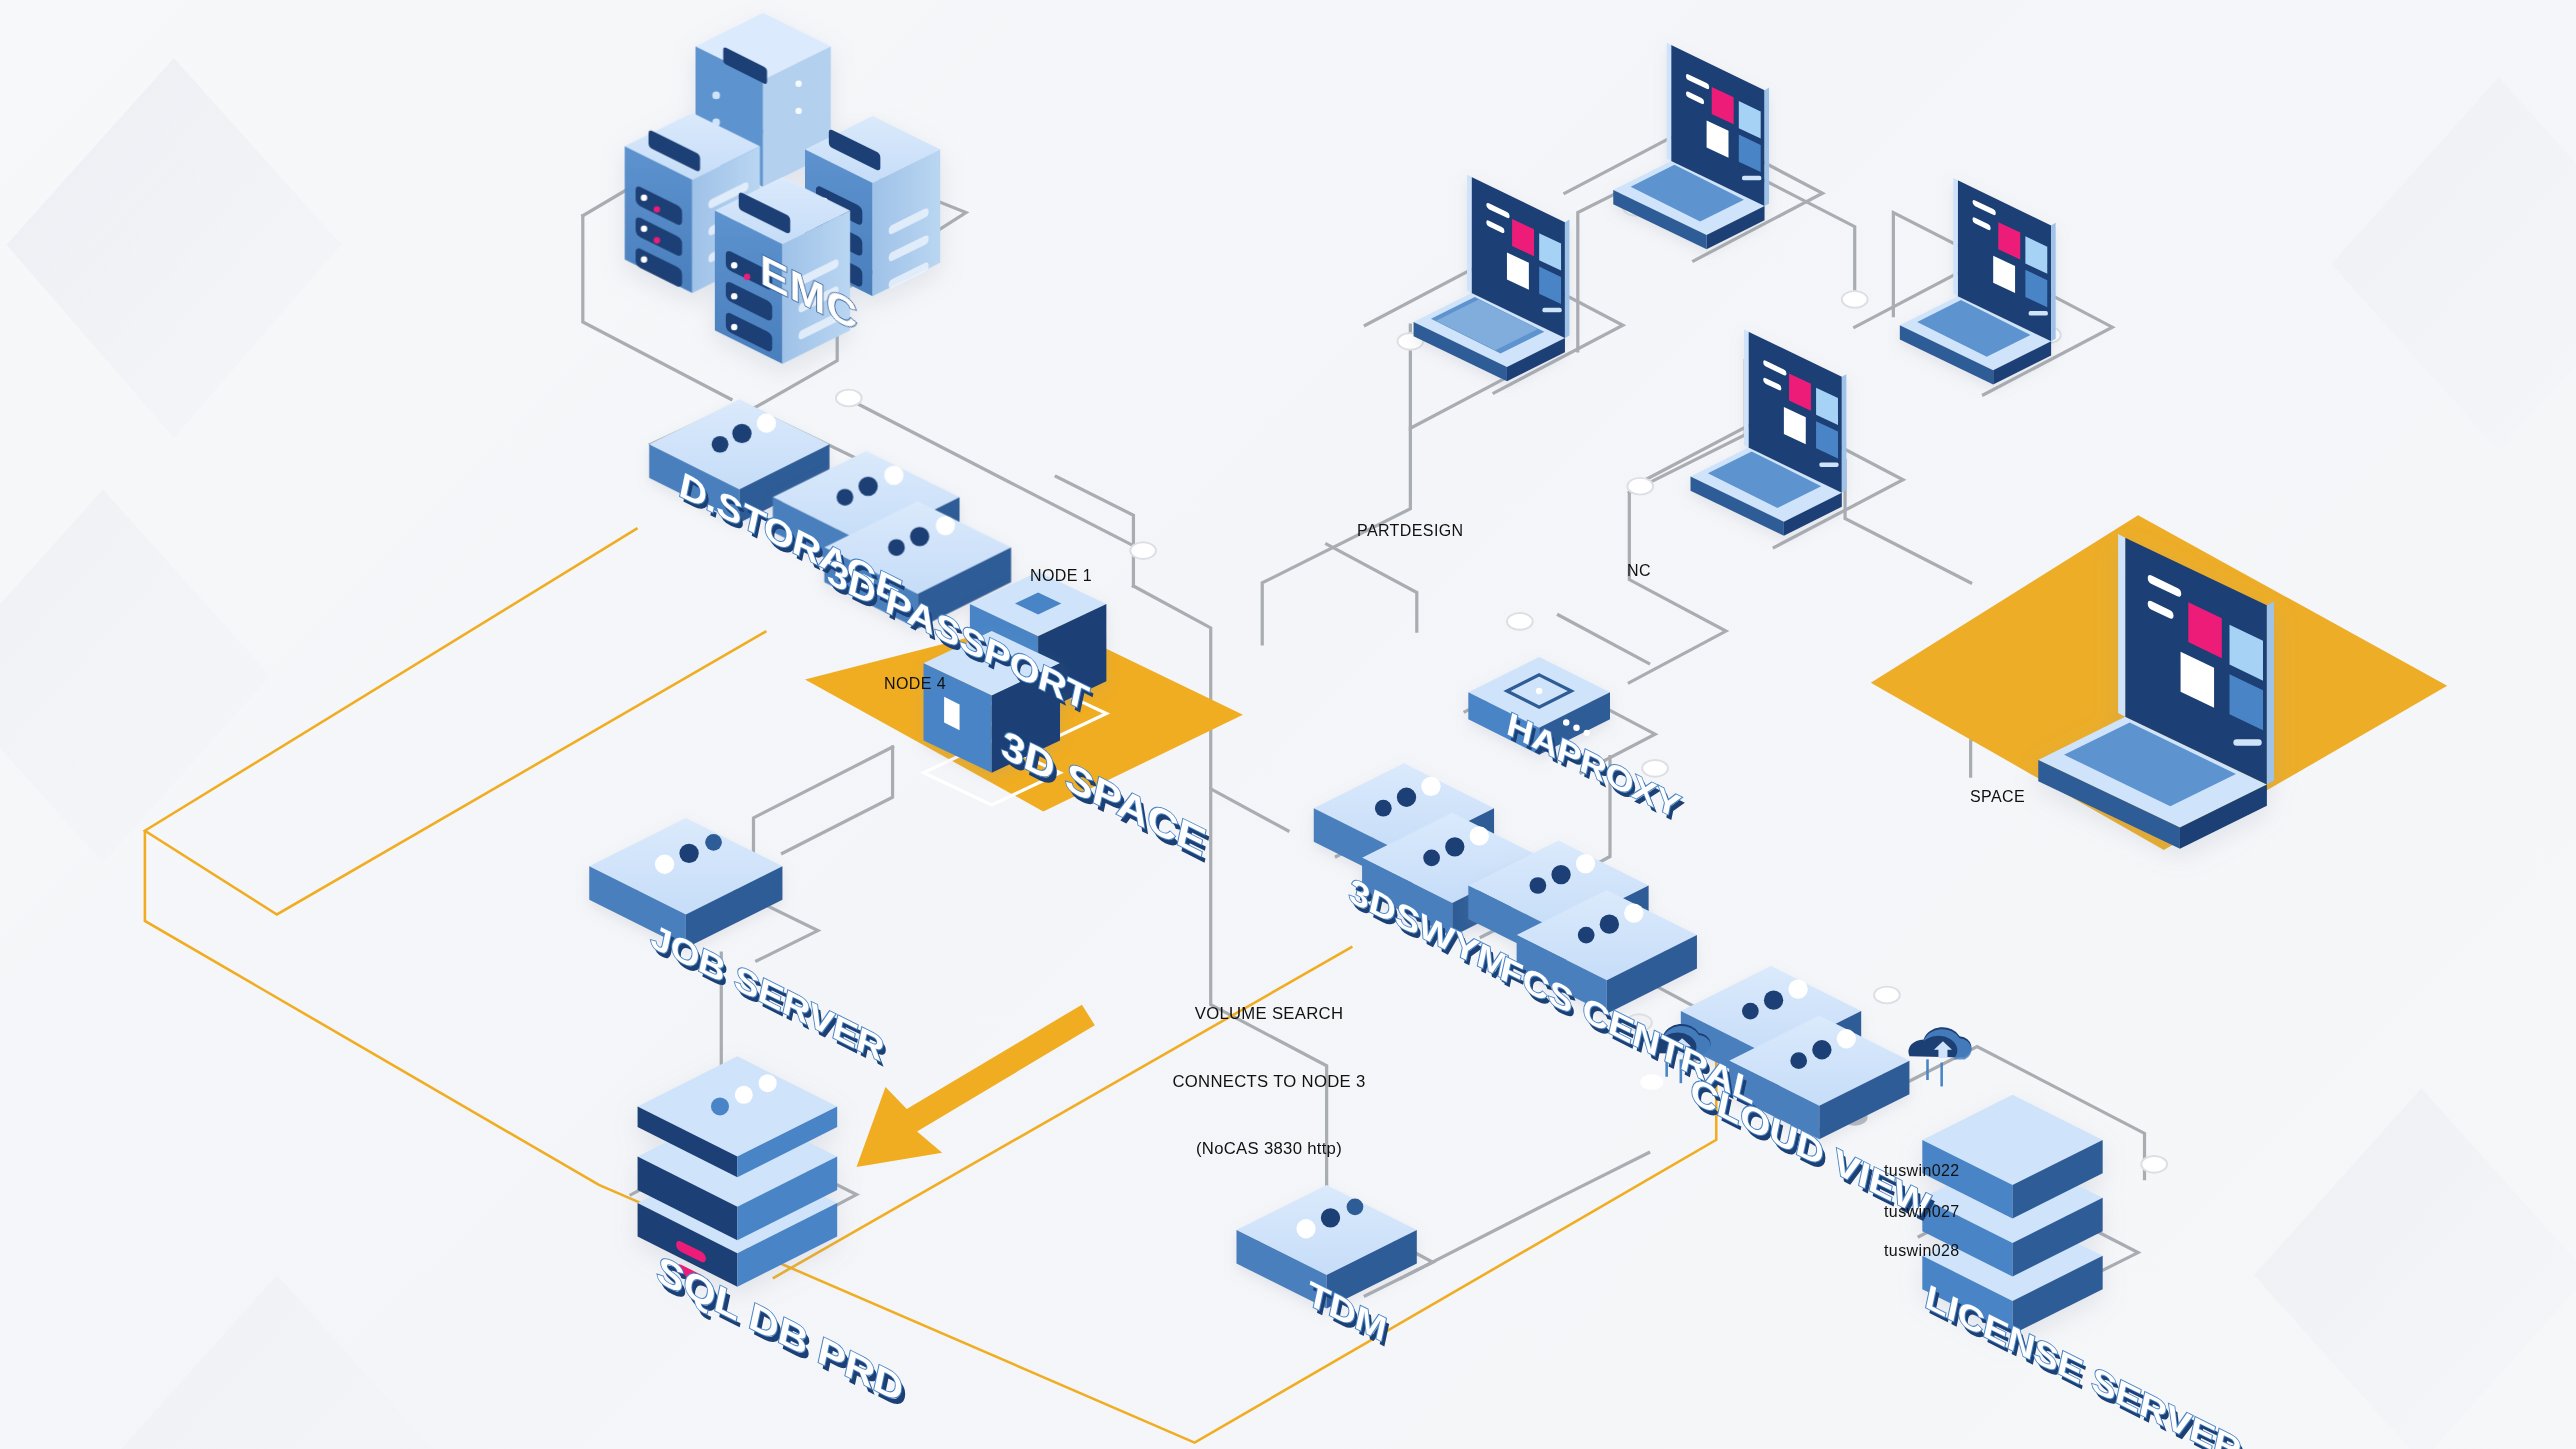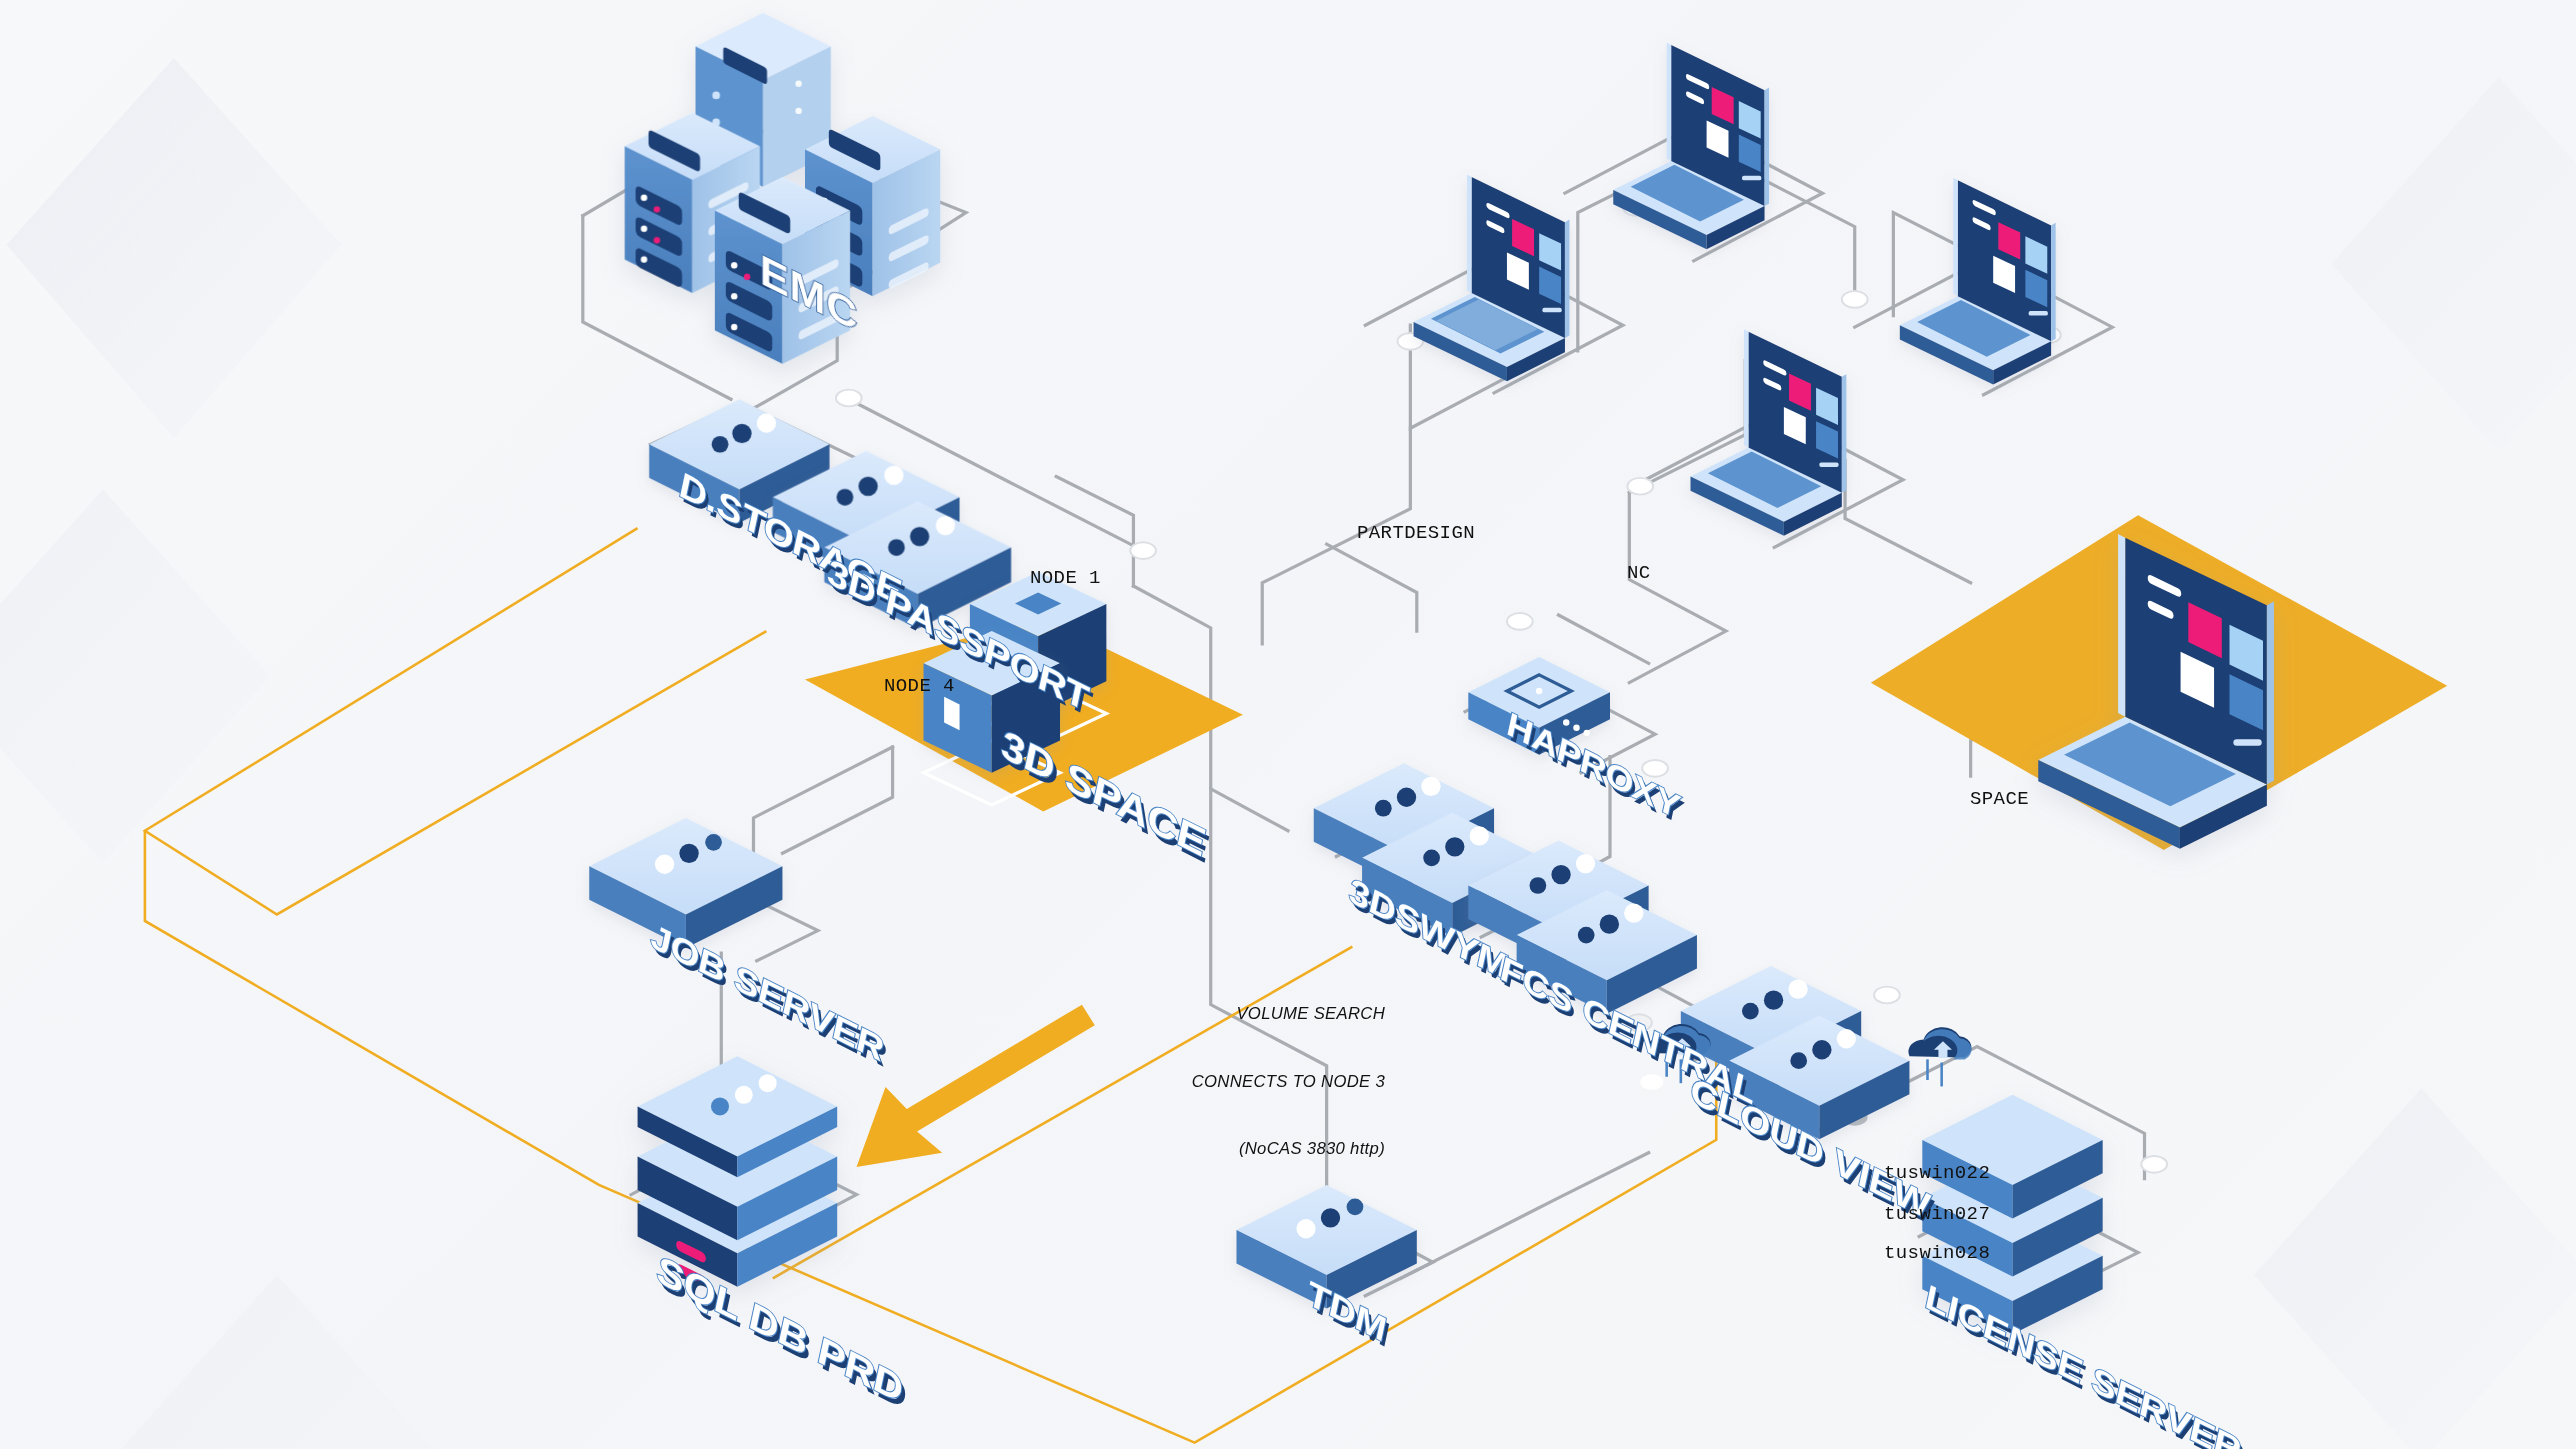--- a/index.html
+++ b/index.html
@@ -2,24 +2,24 @@
 <html style="font-size:10.3px"><head>
 <meta charset="utf-8">
 <style>
   * { margin:0; padding:0; box-sizing:border-box; }
   html,body { width:2576px; height:1449px; overflow:hidden;
     font-family:"Liberation Sans", sans-serif;
     background:#f6f7f9; }
   #stage { position:relative; width:2576px; height:1449px;
     background:linear-gradient(135deg,#f7f8fa 0%,#f4f5f8 45%,#f6f7f9 100%); }
   svg.layer { position:absolute; left:0; top:0; width:2576px; height:1449px; }
-  .plain-label { position:absolute; color:#111; font-size:19px; letter-spacing:0.4px;
-    white-space:nowrap; font-family:Liberation Mono, monospace; }
+  .plain-label { position:absolute; color:#111; font-size:16px; letter-spacing:0.4px;
+    white-space:nowrap; font-family:Liberation Sans, sans-serif; }
   .note { position:absolute; color:#111; font-size:16.7px; line-height:1.35;
-    text-align:right; white-space:pre; letter-spacing:0.3px;font-style:italic; }
+    text-align:center; white-space:pre; letter-spacing:0.3px; }
 </style>
 </head>
 <body>
 
 <div id="stage">
 
   <svg class="layer" viewBox="0 0 4000 2250" width="2576" height="1449">
     <defs>
       <linearGradient id="wm" x1="0" y1="0" x2="1" y2="1">
         <stop offset="0%" stop-color="#e9ebf1" stop-opacity=".85"></stop>

